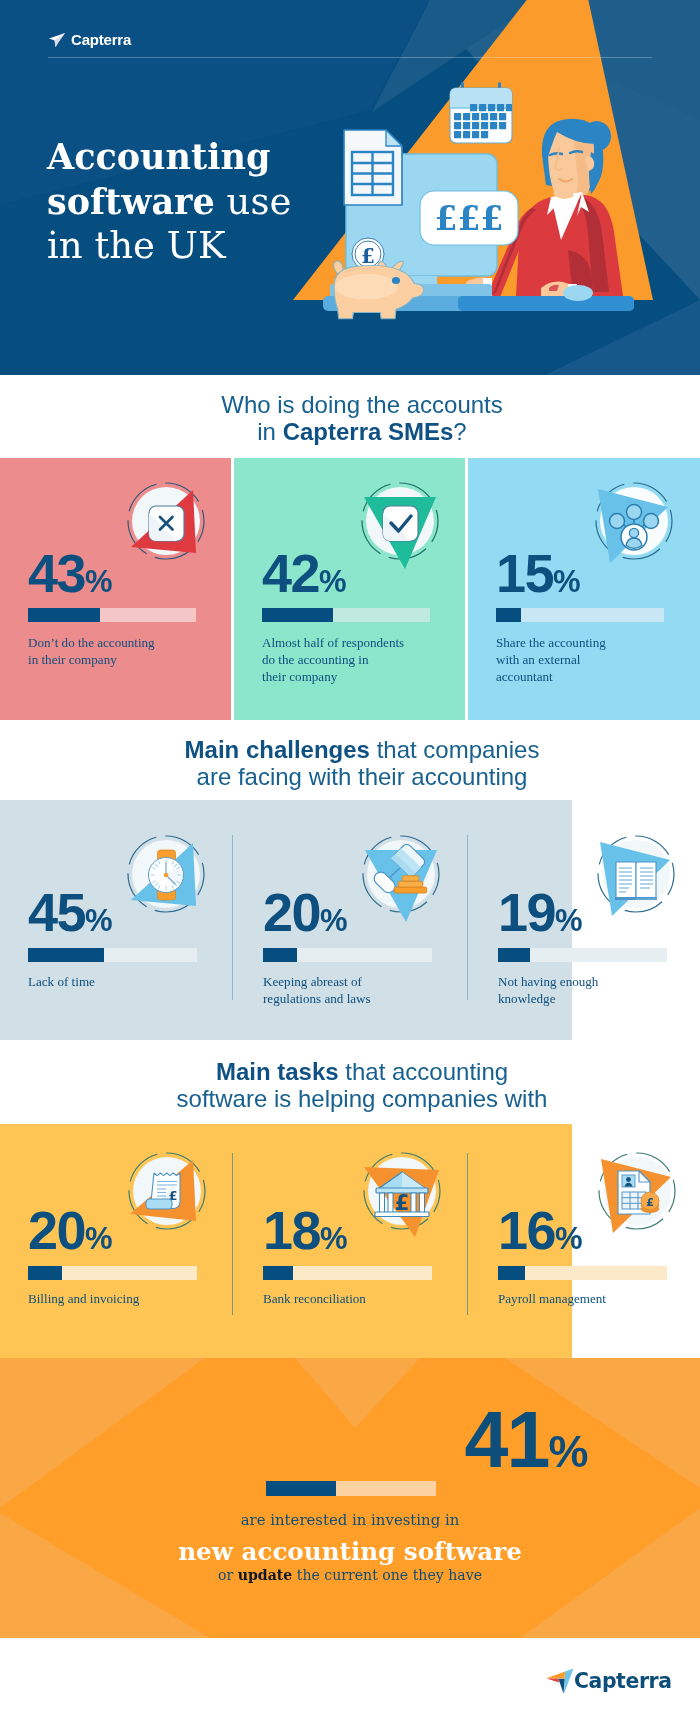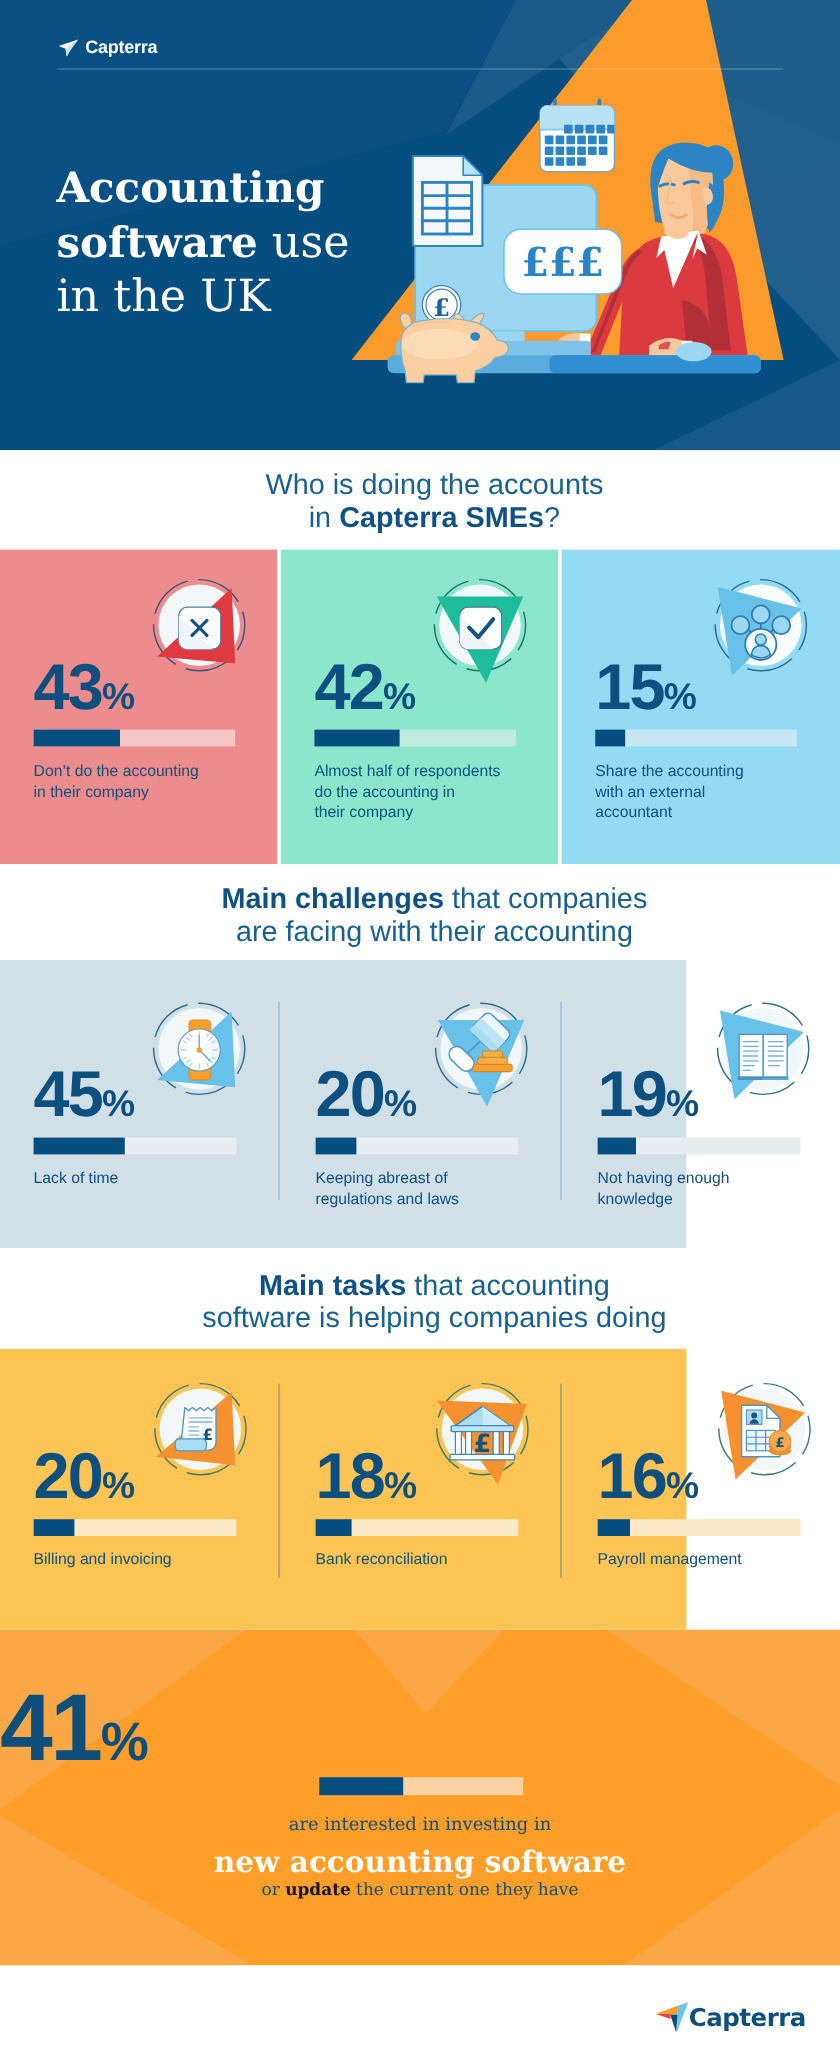--- a/index.html
+++ b/index.html
@@ -22,21 +22,21 @@
   .band-title b{font-weight:bold;color:#0F5183;}
 
   
   .stats{position:absolute;left:0;width:572px;}
   .cell{position:absolute;top:0;height:100%;box-sizing:border-box;}
   .ic{position:absolute;}
   .pct{position:absolute;color:#0D4F7E;font-weight:bold;font-size:54px;line-height:54px;letter-spacing:-1.5px;white-space:nowrap;}
   .pct .sm{font-size:31px;letter-spacing:-0.5px;}
   .bar{position:absolute;height:14px;}
   .bar .fill{height:100%;background:#064D80;}
-  .cap{position:absolute;color:#0D4F7E;font-family:Liberation Sans, sans-serif;font-size:13.1px;line-height:17px;}
+  .cap{position:absolute;color:#0D4F7E;font-family:Liberation Serif, serif;font-size:13.1px;line-height:17px;}
   
   .c1a{left:0;width:231px;background:#ED8C8C;}
   .c1b{left:234px;width:231px;background:#8CE6CB;padding-left:36px;}
   .c1c{left:468px;width:232px;background:#93DBF2;}
   .cell .ic{left:116px;top:13px}
   .cell .pct{left:28px;top:88px}
   .cell .bar{left:28px;top:150px;width:168px}
   .cell .cap{left:28px;top:176px;width:200px;white-space:nowrap}
   
   .band3{background:#FEC555;}
@@ -51,21 +51,21 @@
   .band2 .pct{left:28px;top:85px}
   .band3 .pct{left:28px;top:79px}
   .band2 .bar{left:28px;top:148px;width:169px}
   .band3 .bar{left:28px;top:142px;width:169px}
   .band2 .cap{left:28px;top:173px}
   .band3 .cap{left:28px;top:166px}
 
   
   .cta{position:absolute;left:0;top:1358px;width:700px;height:280px;overflow:hidden;}
   .cta-bg{position:absolute;left:0;top:0;}
-  .cta-pct{position:absolute;left:0;top:42px;width:588px;text-align:left;color:#0E4E7A;font-weight:bold;font-size:79px;line-height:79px;letter-spacing:-2px;}
+  .cta-pct{position:absolute;left:0;top:42px;width:588px;text-align:right;color:#0E4E7A;font-weight:bold;font-size:79px;line-height:79px;letter-spacing:-2px;}
   .cta-pct .sm{font-size:45px;letter-spacing:-0.5px;}
   .cta-bar{position:absolute;left:266px;top:123px;width:170px;height:15px;background:#FCD2A0;}
   .cta-fill{width:41%;height:100%;background:#064D80;}
   .cta-l1{position:absolute;left:0;top:153px;width:700px;text-align:center;color:#0E4E7A;font-family:"DejaVu Serif",serif;font-size:14.9px;}
   .cta-l2{position:absolute;left:0;top:179px;width:700px;text-align:center;color:#FFFFFF;font-family:"DejaVu Serif",serif;font-weight:bold;font-size:24.6px;}
   .cta-l3{position:absolute;left:0;top:209px;width:700px;text-align:center;color:#0E4E7A;font-family:"DejaVu Serif",serif;font-size:14.1px;}
   .cta-l3 b{font-weight:bold;color:#0f172a;}
 
   
   .footer{position:absolute;left:0;top:0;width:700px;height:1726px;pointer-events:none;}
@@ -423,21 +423,21 @@
         </div>
       <div class="cap">
           <div>Not having enough</div>
           <div>knowledge</div>
         </div>
     </div>
   </div>
 
   <div class="band-title" style="top:1058px">
     <div><b>Main tasks</b><span> that accounting</span></div>
-    <div><span>software is helping companies doing</span></div>
+    <div><span>software is helping companies with</span></div>
   </div>
 
   <div class="stats band3" style="top:1124px;height:234px">
     <div class="vdiv" style="left:232px"></div>
     <div class="vdiv" style="left:467px"></div>
     <div class="cell c2a">
       <svg class="ic" width="100" height="100" viewBox="0 0 100 100">
         <circle cx="50" cy="50" r="38" fill="none" stroke="#3D7C70" stroke-width="1.2" stroke-dasharray="40 9" stroke-dashoffset="18"></circle>
         <circle cx="50" cy="50" r="34" fill="#F2F7FA"></circle>
         <polygon points="76,19 13,73 79,80" fill="#F5922F"></polygon>

